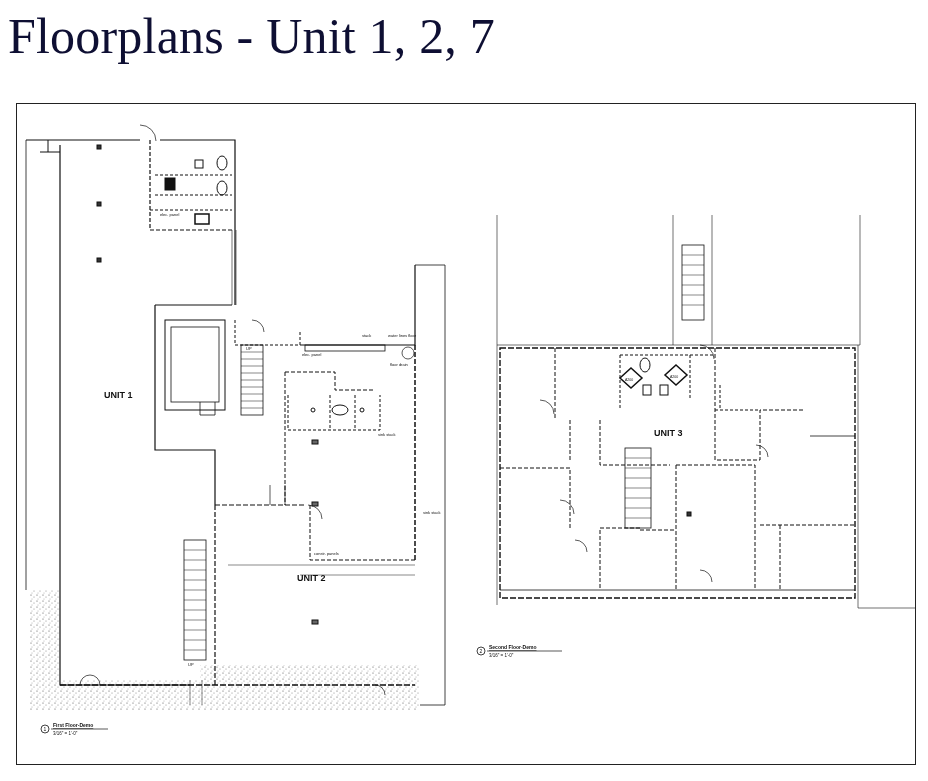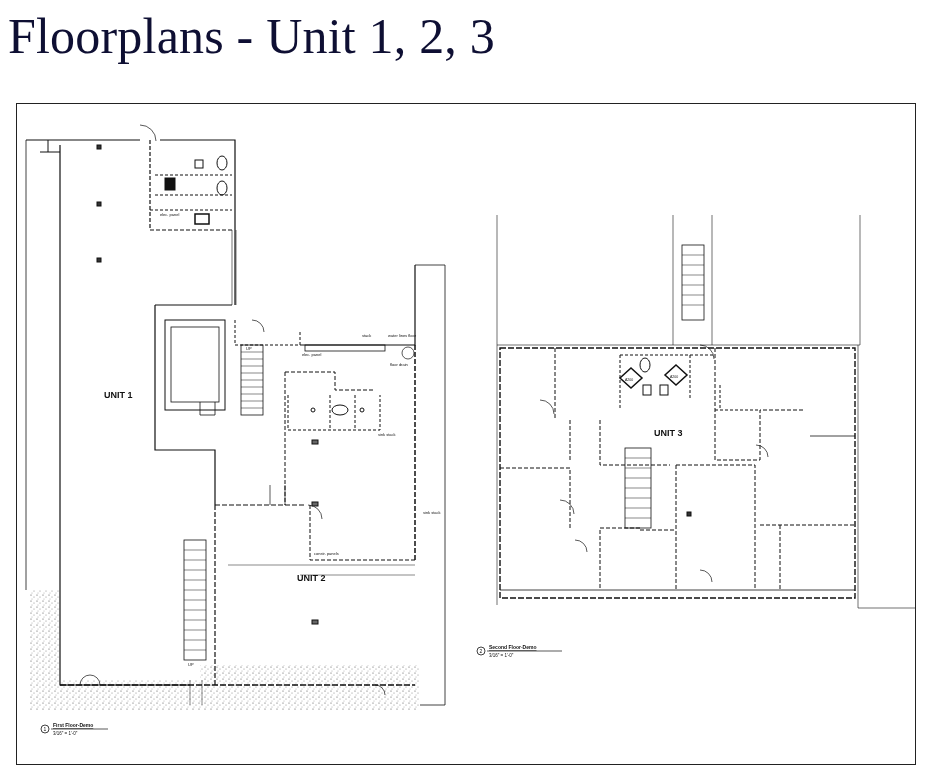--- a/index.html
+++ b/index.html
@@ -5,21 +5,21 @@
   html, body { margin:0; padding:0; background:#ffffff; }
   body { width:928px; height:781px; position:relative; overflow:hidden; font-family:"Liberation Sans", sans-serif; }
   .title { position:absolute; left:8px; top:6px; font-family:"Liberation Serif","DejaVu Serif", serif; font-size:50px; color:#0e0f33; letter-spacing:0.2px; line-height:60px; white-space:nowrap; }
   .sheet { position:absolute; left:16px; top:103px; width:900px; height:662px; border:1px solid #222; box-sizing:border-box; }
   svg { position:absolute; left:0; top:0; }
   .lbl { font-family:"Liberation Sans", sans-serif; fill:#111; }
 </style>
 </head>
 <body>
 
-<div class="title">Floorplans - Unit 1, 2, 3</div>
+<div class="title">Floorplans - Unit 1, 2, 7</div>
 
 <div class="sheet"></div>
 
 <svg width="928" height="781" viewBox="0 0 928 781">
   <defs>
     <pattern id="hatch" width="6" height="6" patternUnits="userSpaceOnUse">
       <rect width="6" height="6" fill="#fff"></rect>
       <circle cx="1" cy="1" r="0.6" fill="#555"></circle>
       <circle cx="4" cy="3" r="0.5" fill="#777"></circle>
       <circle cx="2" cy="5" r="0.4" fill="#666"></circle>

